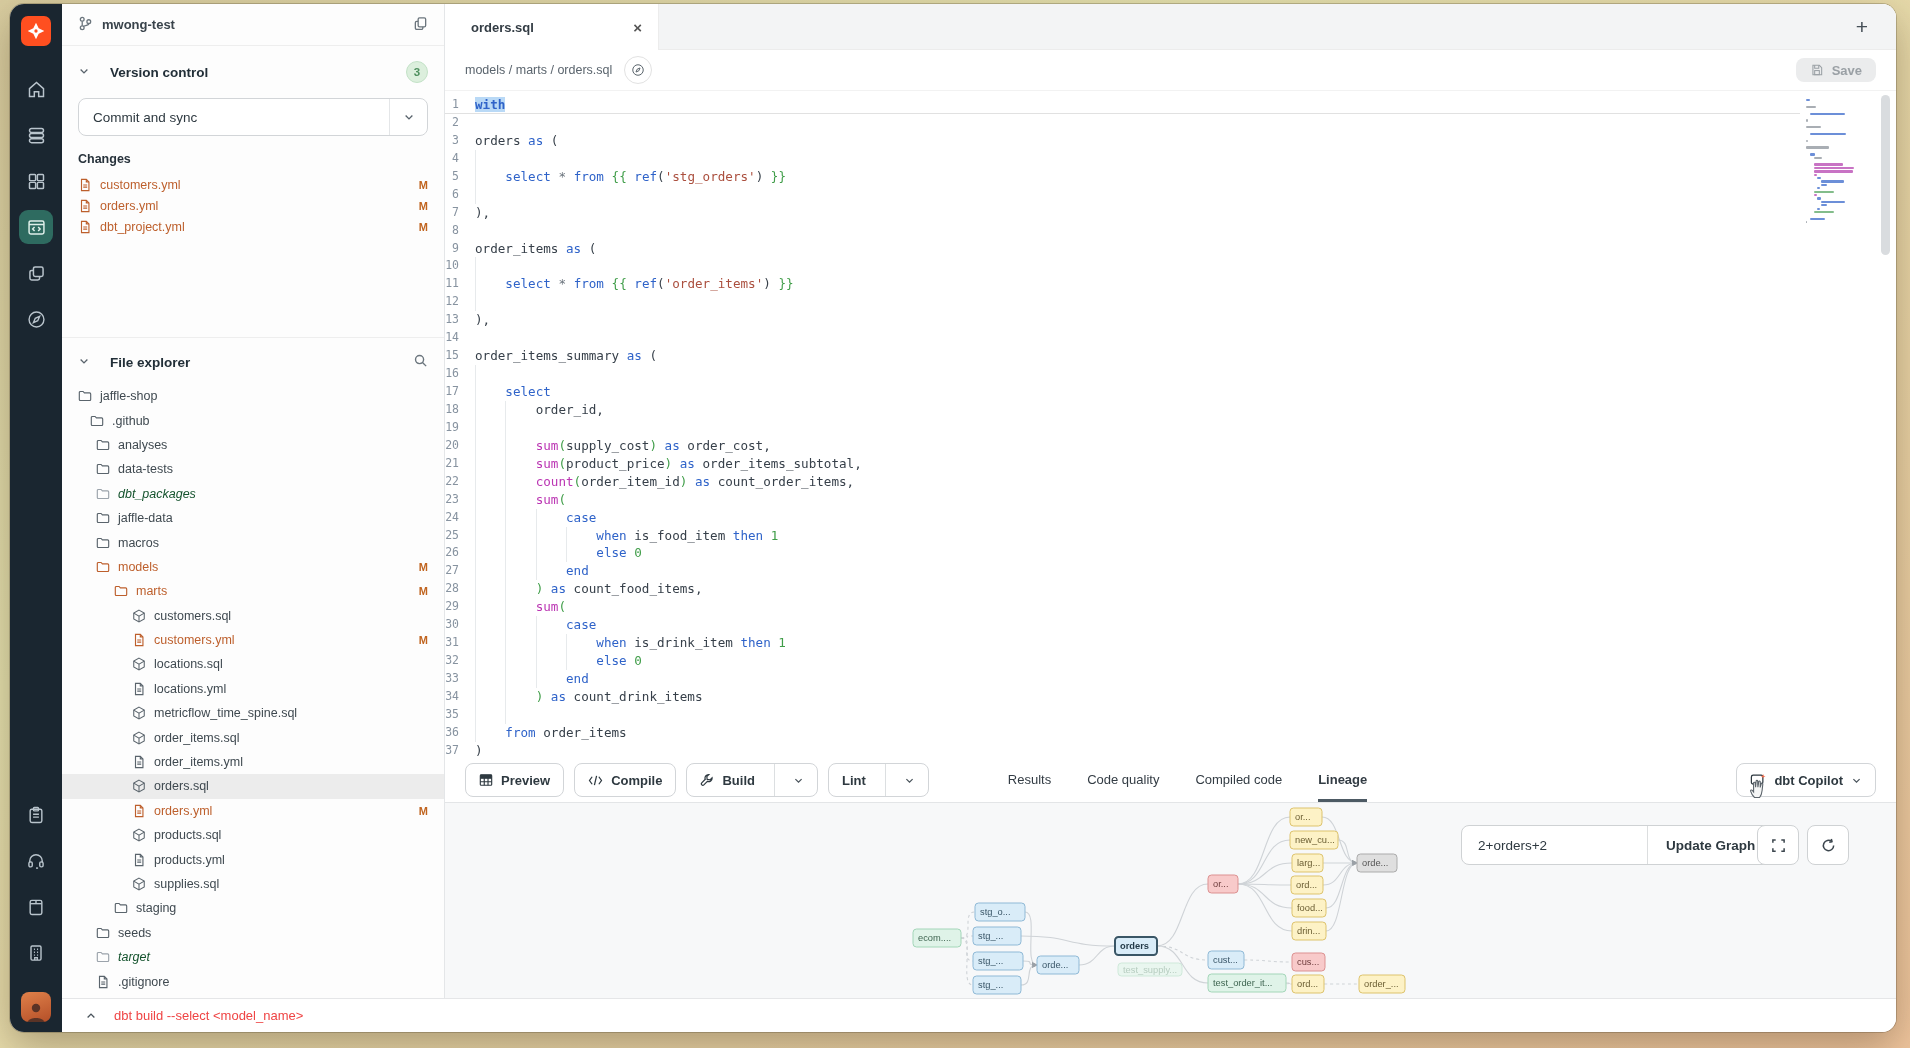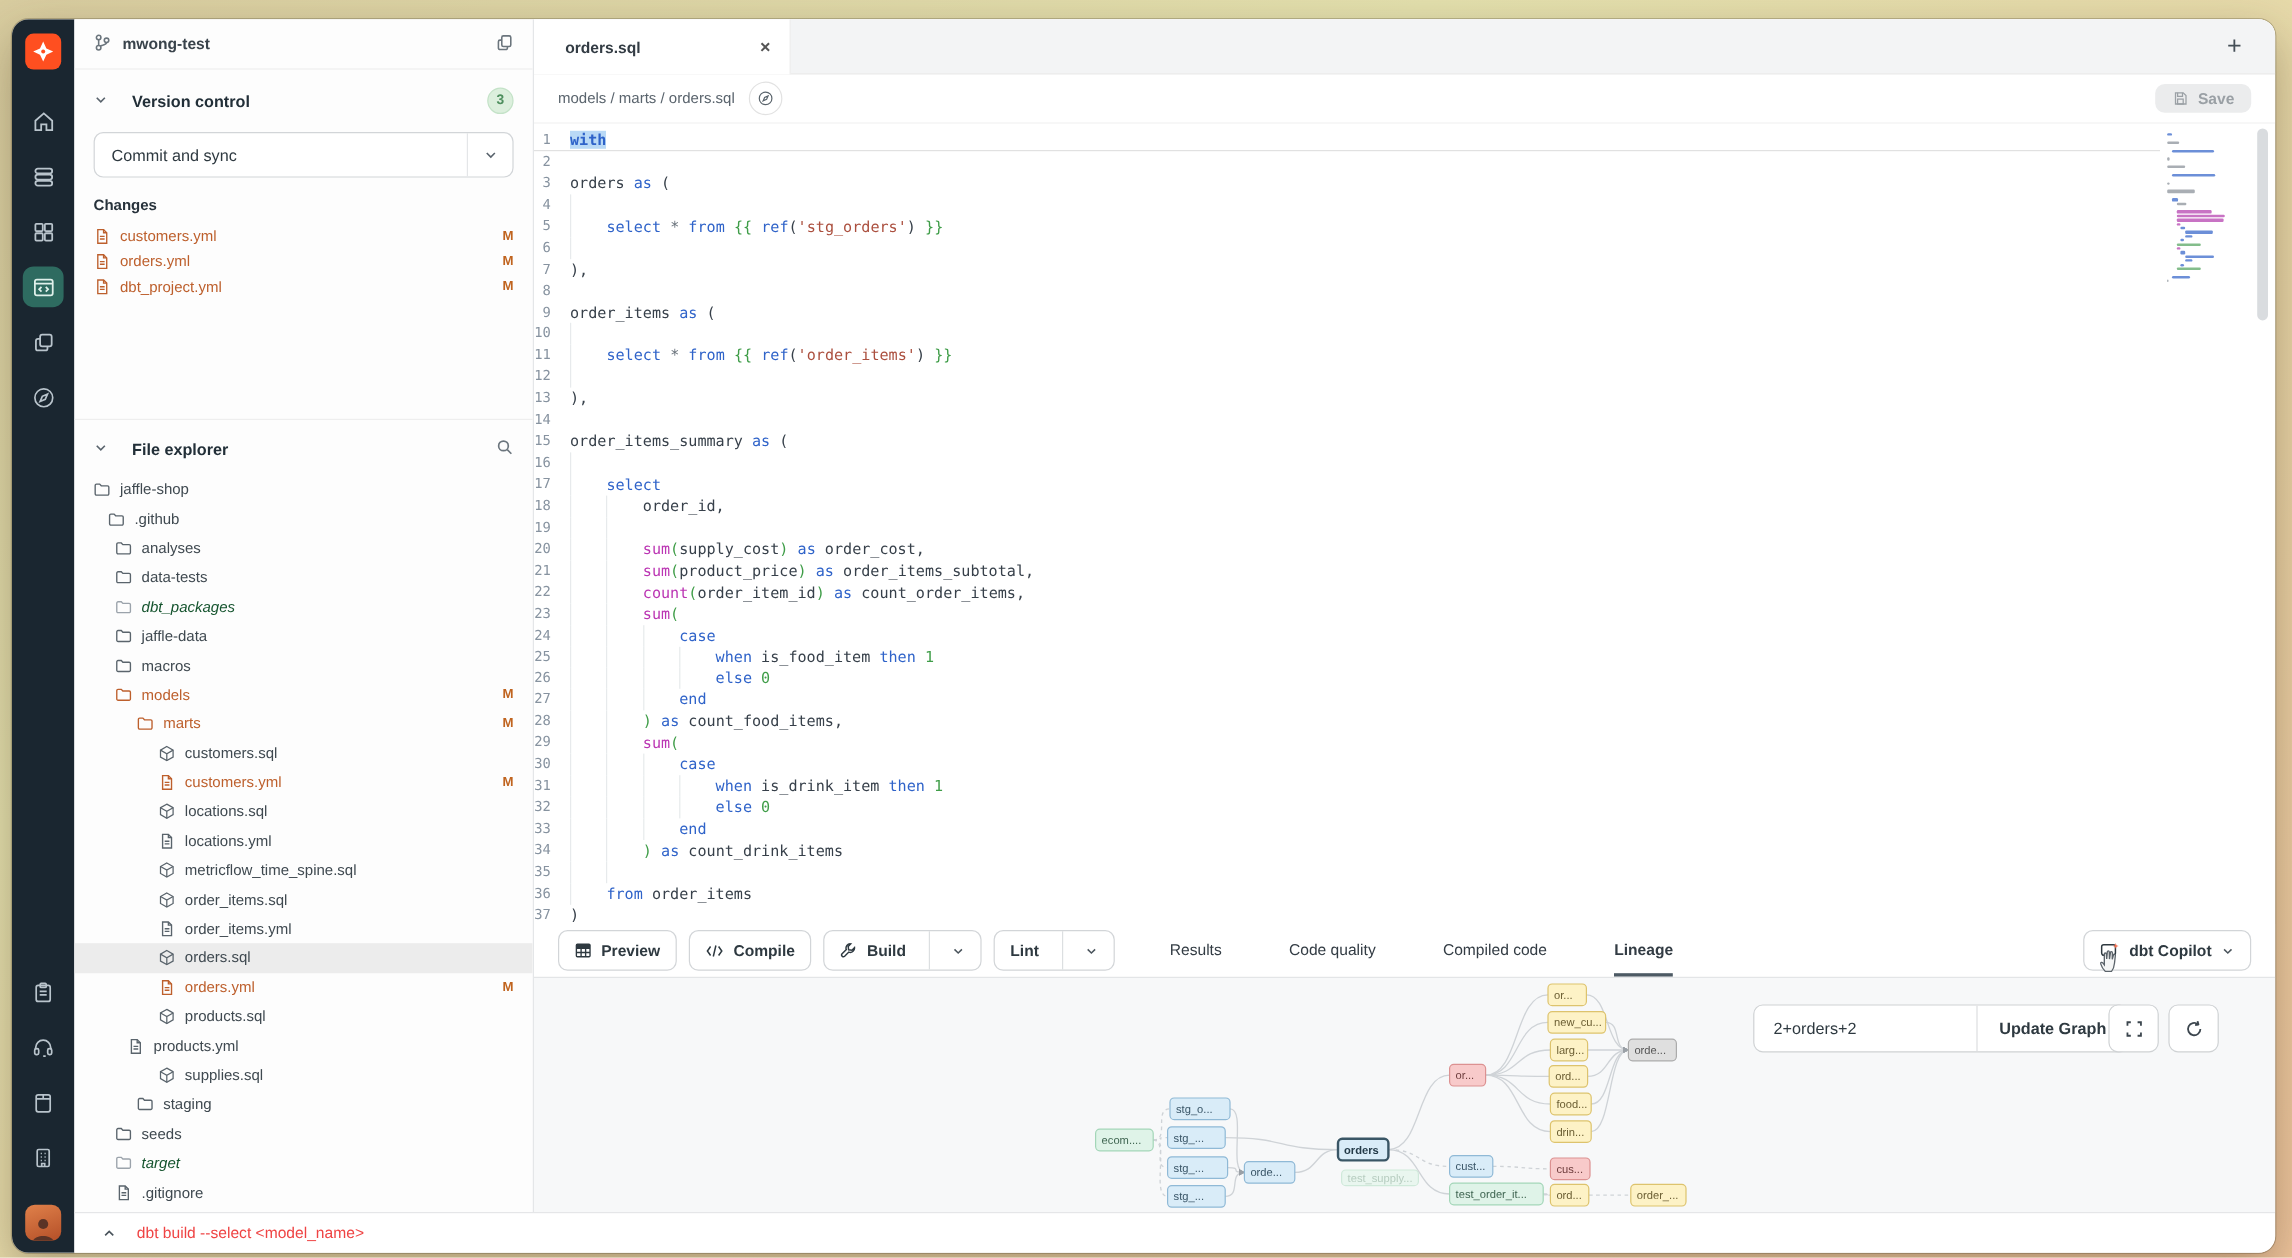--- a/index.html
+++ b/index.html
@@ -1,18 +1,18 @@
 <!DOCTYPE html>
 <html><head>
 <meta charset="utf-8">
 <style>
   *{box-sizing:border-box;margin:0;padding:0}
   html,body{width:1910px;height:1048px;overflow:hidden}
   body{font-family:"Liberation Sans",sans-serif;background:linear-gradient(150deg,#d9cda0 0%,#e4e1ae 32%,#e9d4a6 68%,#efc59d 100%);position:relative}
-  .window{position:absolute;left:10px;top:16px;width:1886px;height:1028px;background:#fff;border-radius:14px;overflow:hidden;box-shadow:0 0 0 1px rgba(60,50,30,.25),0 14px 40px rgba(60,40,20,.35);display:grid;grid-template-columns:52px 383px 1fr;grid-template-rows:1fr 34px}
+  .window{position:absolute;left:10px;top:4px;width:1886px;height:1028px;background:#fff;border-radius:14px;overflow:hidden;box-shadow:0 0 0 1px rgba(60,50,30,.25),0 14px 40px rgba(60,40,20,.35);display:grid;grid-template-columns:52px 383px 1fr;grid-template-rows:1fr 34px}
   
   .rail{grid-row:1/3;background:#1a2630;display:flex;flex-direction:column;align-items:center;padding:12px 0 10px}
   .rail svg{display:block}
   .logo-tile{width:30px;height:30px;border-radius:7px;background:#ff4f20;display:flex;align-items:center;justify-content:center;margin-bottom:26px}
   .rail-btn{width:36px;height:34px;display:flex;align-items:center;justify-content:center;color:#b9c4cc;margin-bottom:12px}
   .rail-btn.active{background:#2e6b60;border-radius:9px;color:#dff0ea;width:34px;height:34px}
   .rail-spacer{flex:1}
   .avatar{width:30px;height:30px;border-radius:8px;background:linear-gradient(160deg,#e0814a,#b44f28);display:flex;align-items:flex-end;justify-content:center;overflow:hidden;margin-top:10px}
   
   .left-panel{grid-column:2;grid-row:1;background:#fdfdfd;border-right:1px solid #e4e6e8;display:flex;flex-direction:column;overflow:hidden}
@@ -58,21 +58,21 @@
   .sel{background:#b9d9f6;font-weight:700}
   .minimap{position:absolute;top:8px;right:26px;width:64px}
   .mm-row{display:flex}
   .vscroll{position:absolute;top:4px;bottom:6px;right:6px;width:9px}
   .vthumb{width:9px;height:160px;background:#d9dcdf;border-radius:5px}
   
   .toolbar{height:44px;flex:none;display:flex;align-items:stretch;padding:0 20px;gap:10px;background:#fff}
   .tbtn{align-self:center;height:34px;border:1px solid #d2d5d8;border-radius:8px;background:#fff;display:flex;align-items:center;padding:0 13px;font-size:13px;font-weight:600;color:#2e3940;gap:8px;cursor:pointer}
   .tbtn .divider{width:1px;align-self:stretch;background:#dcdfe1;margin:0 0 0 11px}
   .tbtn .chevseg{padding-left:10px;display:flex;align-items:center;color:#4a545c}
-  .tabs{display:flex;gap:56px;margin-left:36px;align-items:stretch}
+  .tabs{display:flex;gap:36px;margin-left:69px;align-items:stretch}
   .tab-item{font-size:13px;color:#333c44;display:flex;align-items:center;border-bottom:3px solid transparent;padding-top:2px;cursor:pointer}
   .tab-item.active{border-color:#4d5a64;font-weight:600}
   .copilot{margin-left:auto;align-self:center}
   
   .lineage{flex:none;height:196px;position:relative;background:#f7f8f9;border-top:1px solid #e3e5e7;overflow:hidden}
   .lineage svg.graph{position:absolute;inset:0}
   .sel-group{position:absolute;left:1016px;top:22px;height:40px;display:flex;border:1px solid #cfd2d4;border-radius:8px;background:#fff;overflow:hidden}
   .sel-input{width:186px;display:flex;align-items:center;padding:0 16px;font-size:13.5px;color:#2e3940;border-right:1px solid #dcdedf}
   .update-btn{padding:0 18px;display:flex;align-items:center;font-size:13.5px;font-weight:600;color:#2e3940;cursor:pointer}
   .icon-btn{position:absolute;top:22px;width:42px;height:40px;border:1px solid #cfd2d4;border-radius:8px;background:#fff;display:flex;align-items:center;justify-content:center;color:#3c464e;cursor:pointer}
@@ -382,21 +382,21 @@
             <span>orders.yml</span>
             <span class="m-badge">M</span>
           </div>
           <div class="tree-row" style="padding-left: 70px;">
             <svg width="14" height="14" viewBox="0 0 16 16" fill="none" stroke="#5a646c" stroke-width="1.2">
               <path d="M8 1.3 L14 4.7 V11.3 L8 14.7 L2 11.3 V4.7 Z"></path>
               <path d="M2 4.7 L8 8.1 L14 4.7 M8 8.1 V14.7"></path>
             </svg>
             <span>products.sql</span>
           </div>
-          <div class="tree-row" style="padding-left: 44px;">
+          <div class="tree-row" style="padding-left: 70px;">
             <svg width="14" height="14" viewBox="0 0 16 16" fill="none" stroke="#5a646c" stroke-width="1.3">
               <path d="M4 1.5 H9.5 L12.5 4.5 V14.5 H4 Z"></path>
               <path d="M9.5 1.5 V4.5 H12.5"></path>
               <path d="M6 8 H10.5 M6 10.5 H10.5"></path>
             </svg>
             <span>products.yml</span>
           </div>
           <div class="tree-row" style="padding-left: 70px;">
             <svg width="14" height="14" viewBox="0 0 16 16" fill="none" stroke="#5a646c" stroke-width="1.2">
               <path d="M8 1.3 L14 4.7 V11.3 L8 14.7 L2 11.3 V4.7 Z"></path>

